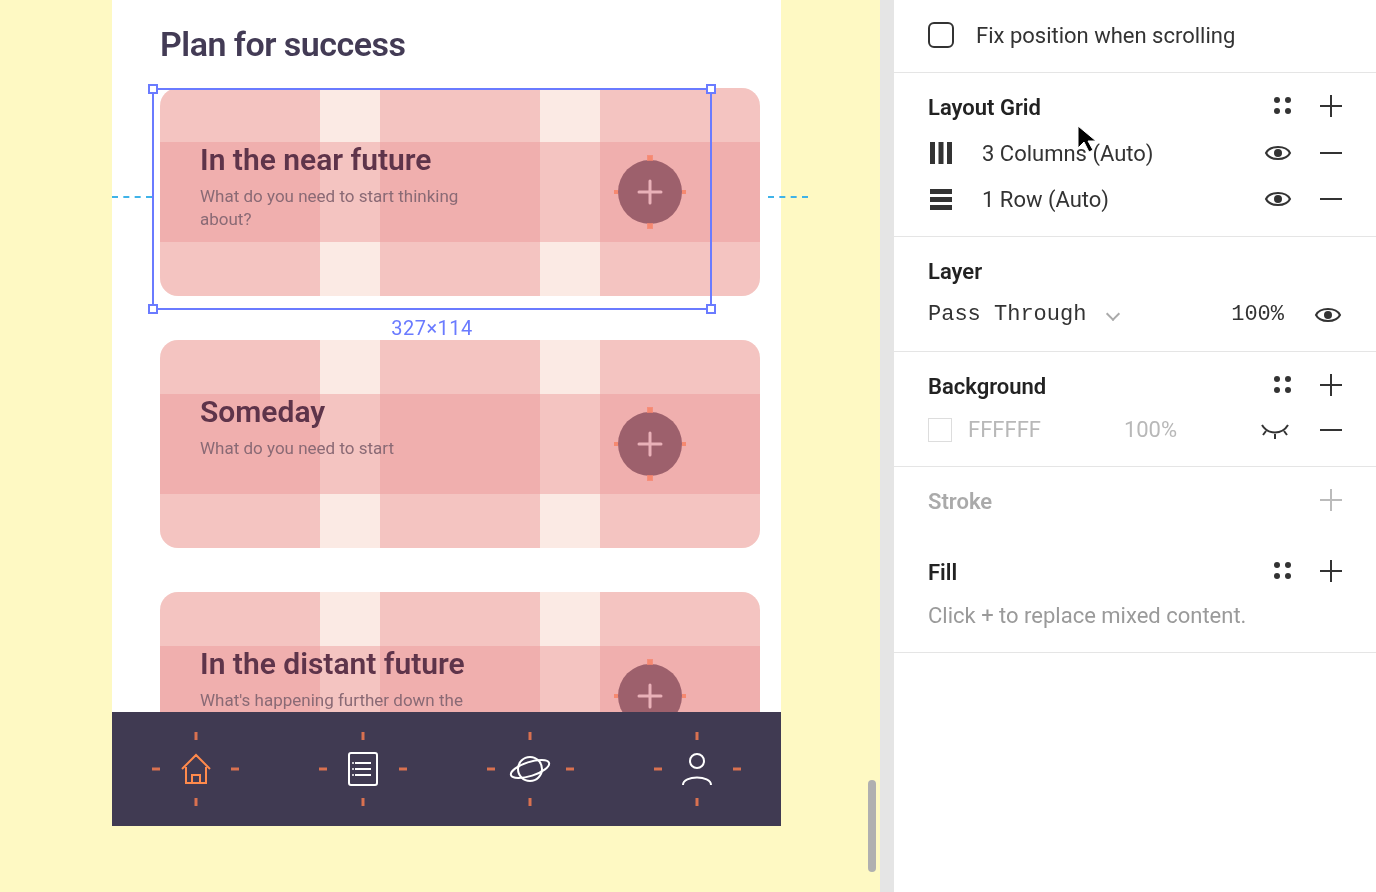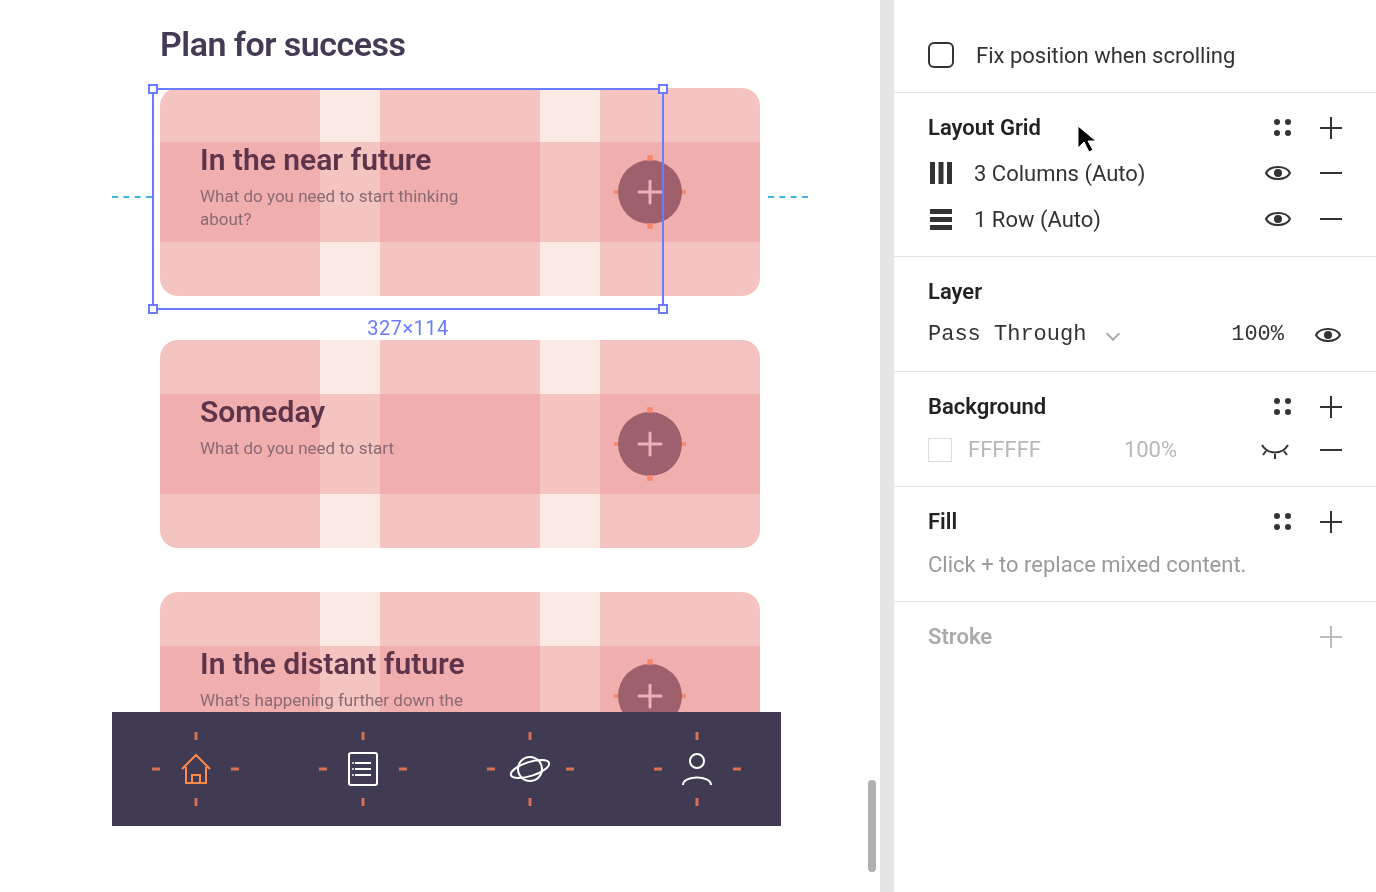--- a/index.html
+++ b/index.html
@@ -11,21 +11,21 @@
     overflow: hidden;
     position: relative;
     color: #333;
   }
   
   .canvas-area {
     position: absolute;
     left: 0; top: 0;
     width: 880px;
     height: 892px;
-    background: #ffffff;
+    background: #fef9c3;
   }
   .artboard {
     position: absolute;
     left: 112px;
     top: 0;
     width: 669px;
     height: 826px;
     background: #ffffff;
   }
   .artboard-title {
@@ -110,21 +110,21 @@
   .plus-h1{top:-4px;left:50%;transform:translateX(-50%);}
   .plus-h2{bottom:-4px;left:50%;transform:translateX(-50%);}
   .plus-btn::before{content:"";position:absolute;left:-4px;top:50%;width:4px;height:4px;background:#ff7f50;transform:translateY(-50%);}
   .plus-btn::after{content:"";position:absolute;right:-4px;top:50%;width:4px;height:4px;background:#ff7f50;transform:translateY(-50%);}
 
   
   .selection-rect {
     position:absolute;
     left:152px;
     top:88px;
-    width:512px;
+    width:560px;
     height:222px;
     border:2px solid #6a7bff;
     pointer-events:none;
   }
   .sel-handle {
     position:absolute;
     width:10px;height:10px;
     background:#fff;
     border:2px solid #6a7bff;
   }
@@ -192,21 +192,21 @@
     border-left:1px solid #e5e5e5;
     font-size:22px;
     color:#333;
   }
   .panel-section {
     padding:22px 34px 24px 34px;
     border-bottom:1px solid #e5e5e5;
   }
   .section-header {
     display:flex;
-    align-items:center;
+    align-items:flex-start;
     justify-content:space-between;
     font-weight:600;
     color:#222;
     margin-bottom:18px;
   }
   .section-header.nomb { margin-bottom:0; }
   .hdr-icons { display:flex; gap:28px; align-items:center; }
   .four-dots {
     width:18px;height:18px;
     display:grid;
@@ -224,21 +224,21 @@
   .plus-icon.dim::before,.plus-icon.dim::after{background:#bbb;}
   .minus-icon{width:22px;height:2px;background:#333;}
   .eye-icon svg{display:block;}
   .eye-closed svg{display:block;}
   .grid-item {
     display:flex;
     align-items:center;
     justify-content:space-between;
     margin-top:20px;
   }
-  .grid-left{display:flex;align-items:center;gap:20px;}
+  .grid-left{display:flex;align-items:center;gap:28px;}
   .blend-row {
     display:flex;
     align-items:center;
     justify-content:space-between;
     margin-top:18px;
     font-family:Liberation Mono, monospace;
   }
   .chev-down{
     display:inline-block;width:10px;height:10px;
     border-right:2px solid #aaa;border-bottom:2px solid #aaa;
@@ -373,21 +373,21 @@
           <path d="M4 36 C4 26 32 26 32 36" fill="none" stroke="#fff" stroke-width="2"></path>
         </svg>
     </div>
   </div>
 
   <div class="mini-scroll"></div>
 </div>
 
 <div class="panel">
 
-  <div class="panel-section" style="padding-top:42px;">
+  <div class="panel-section" style="padding-top:22px;">
     <div class="fix-row">
       <div class="checkbox"></div>
       <span>Fix position when scrolling</span>
     </div>
   </div>
 
   <div class="panel-section">
     <div class="section-header">
       <span>Layout Grid</span>
       <div class="hdr-icons">
@@ -485,42 +485,42 @@
             <svg width="30" height="18" viewBox="0 0 30 18">
               <path d="M2 4 C8 14 22 14 28 4" fill="none" stroke="#333" stroke-width="2"></path>
               <path d="M6 10 L3 14 M15 13 L15 18 M24 10 L27 14" stroke="#333" stroke-width="2"></path>
             </svg>
           </span>
         <div class="minus-icon"></div>
       </div>
     </div>
   </div>
 
+  <div class="panel-section" style="border-bottom:none;">
+    <div class="section-header nomb" style="color:#aaa;">
+      <span>Stroke</span>
+      <div class="hdr-icons">
+        <div class="plus-icon dim"></div>
+      </div>
+    </div>
+  </div>
+
   <div class="panel-section">
     <div class="section-header">
       <span>Fill</span>
       <div class="hdr-icons">
         <div class="four-dots">
             <span></span>
             <span></span>
             <span></span>
             <span></span>
           </div>
         <div class="plus-icon"></div>
       </div>
     </div>
     <div class="hint">Click + to replace mixed content.</div>
   </div>
 
-  <div class="panel-section" style="border-bottom:none;">
-    <div class="section-header nomb" style="color:#aaa;">
-      <span>Stroke</span>
-      <div class="hdr-icons">
-        <div class="plus-icon dim"></div>
-      </div>
-    </div>
-  </div>
-
 </div>
 
 <svg class="cursor" width="26" height="30" viewBox="0 0 26 30">
   <path d="M2 2 L2 24 L8 18 L13 28 L17 26 L12 17 L20 17 Z" fill="#000" stroke="#fff" stroke-width="1"></path>
 </svg>
 
 </body></html>

